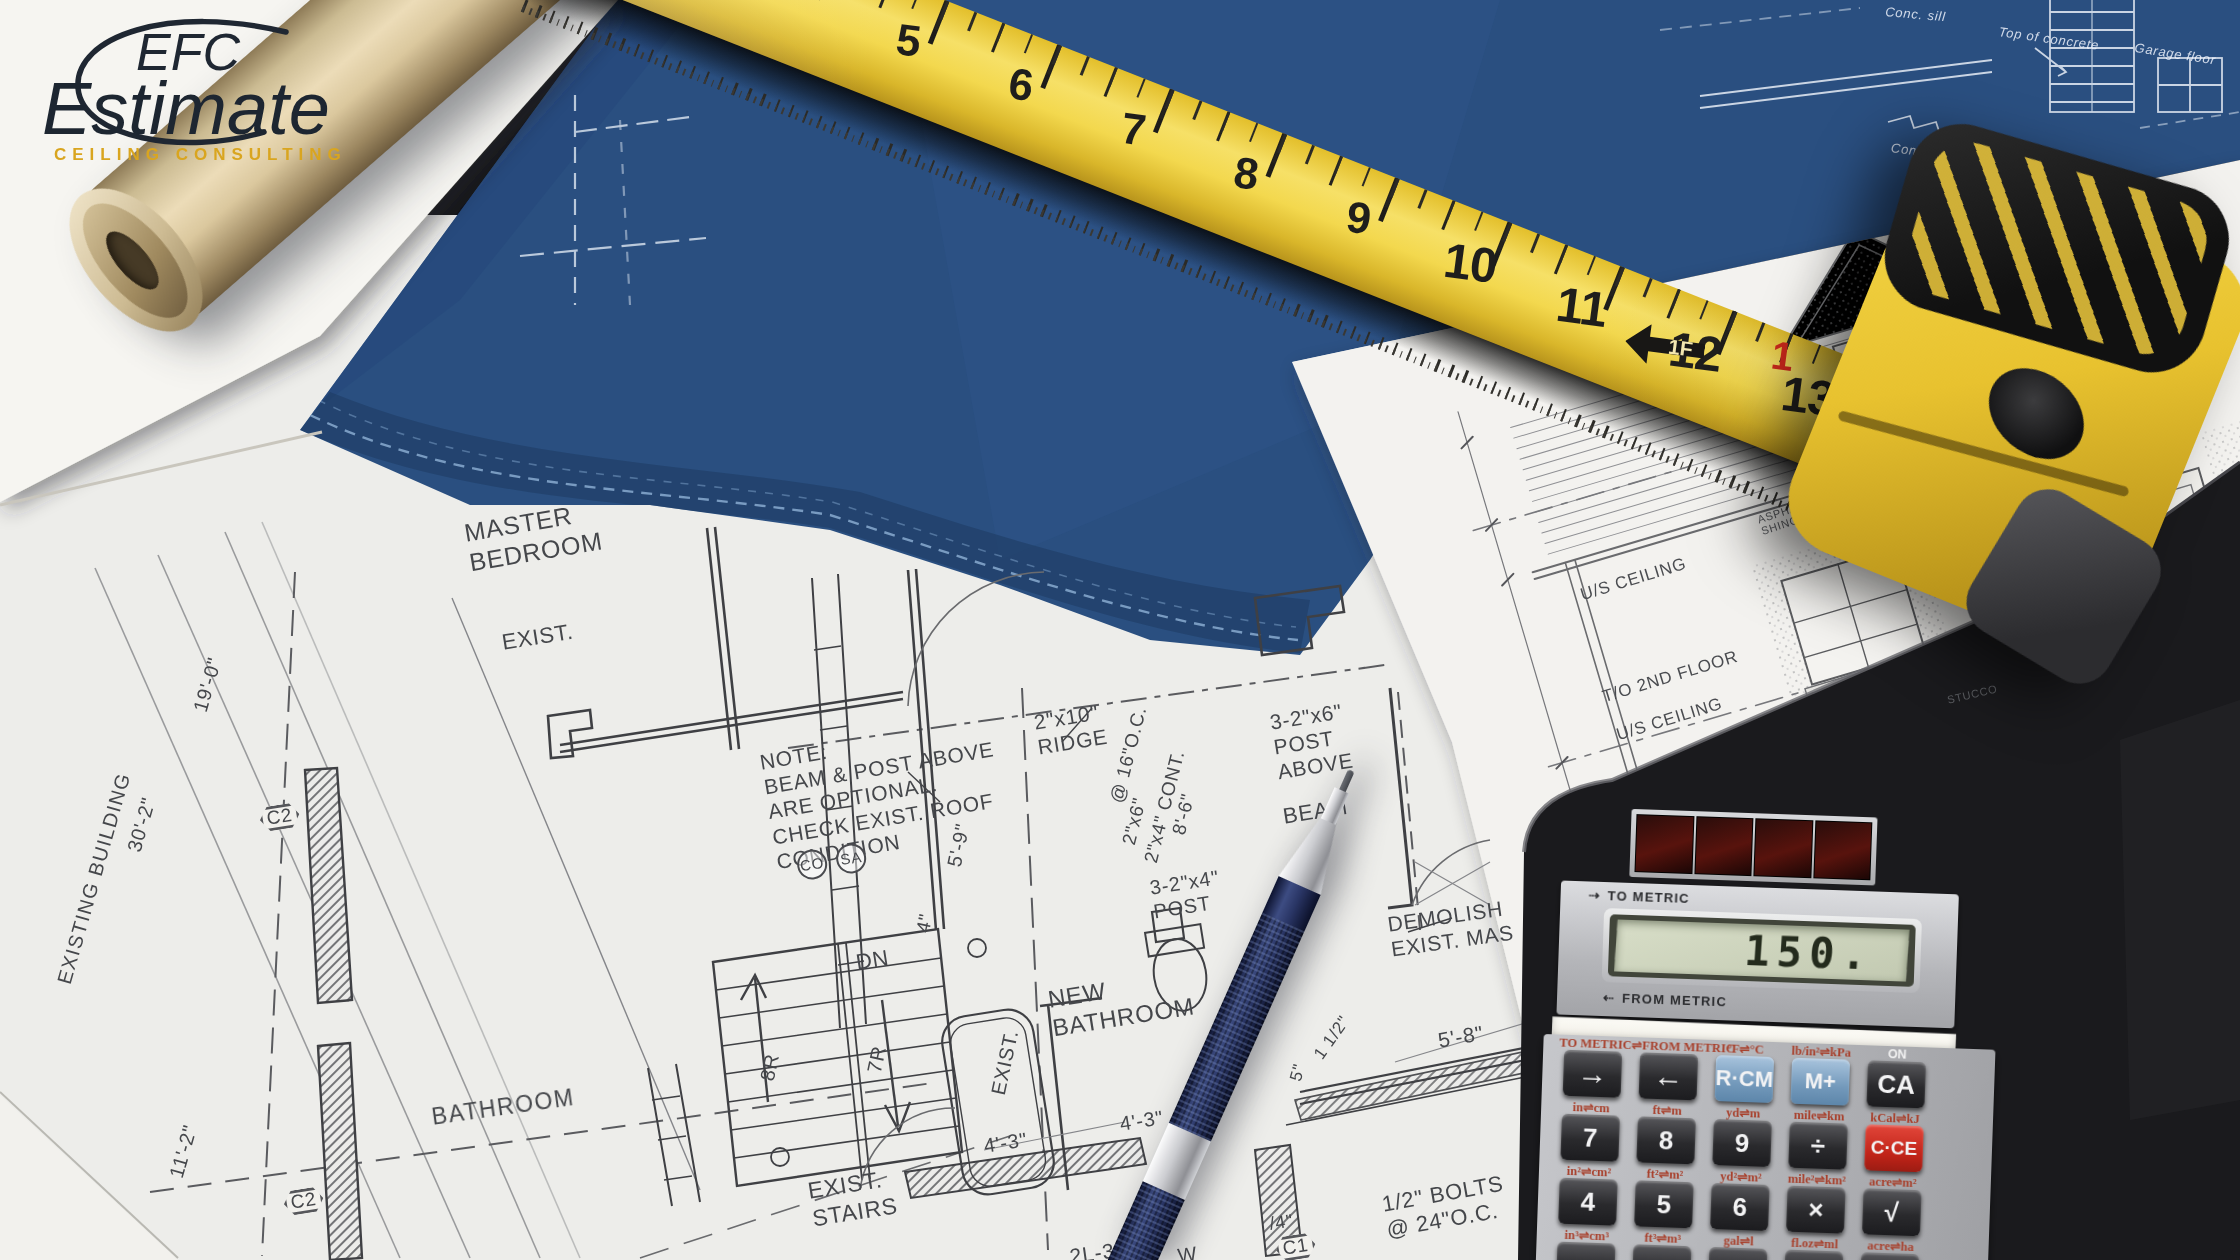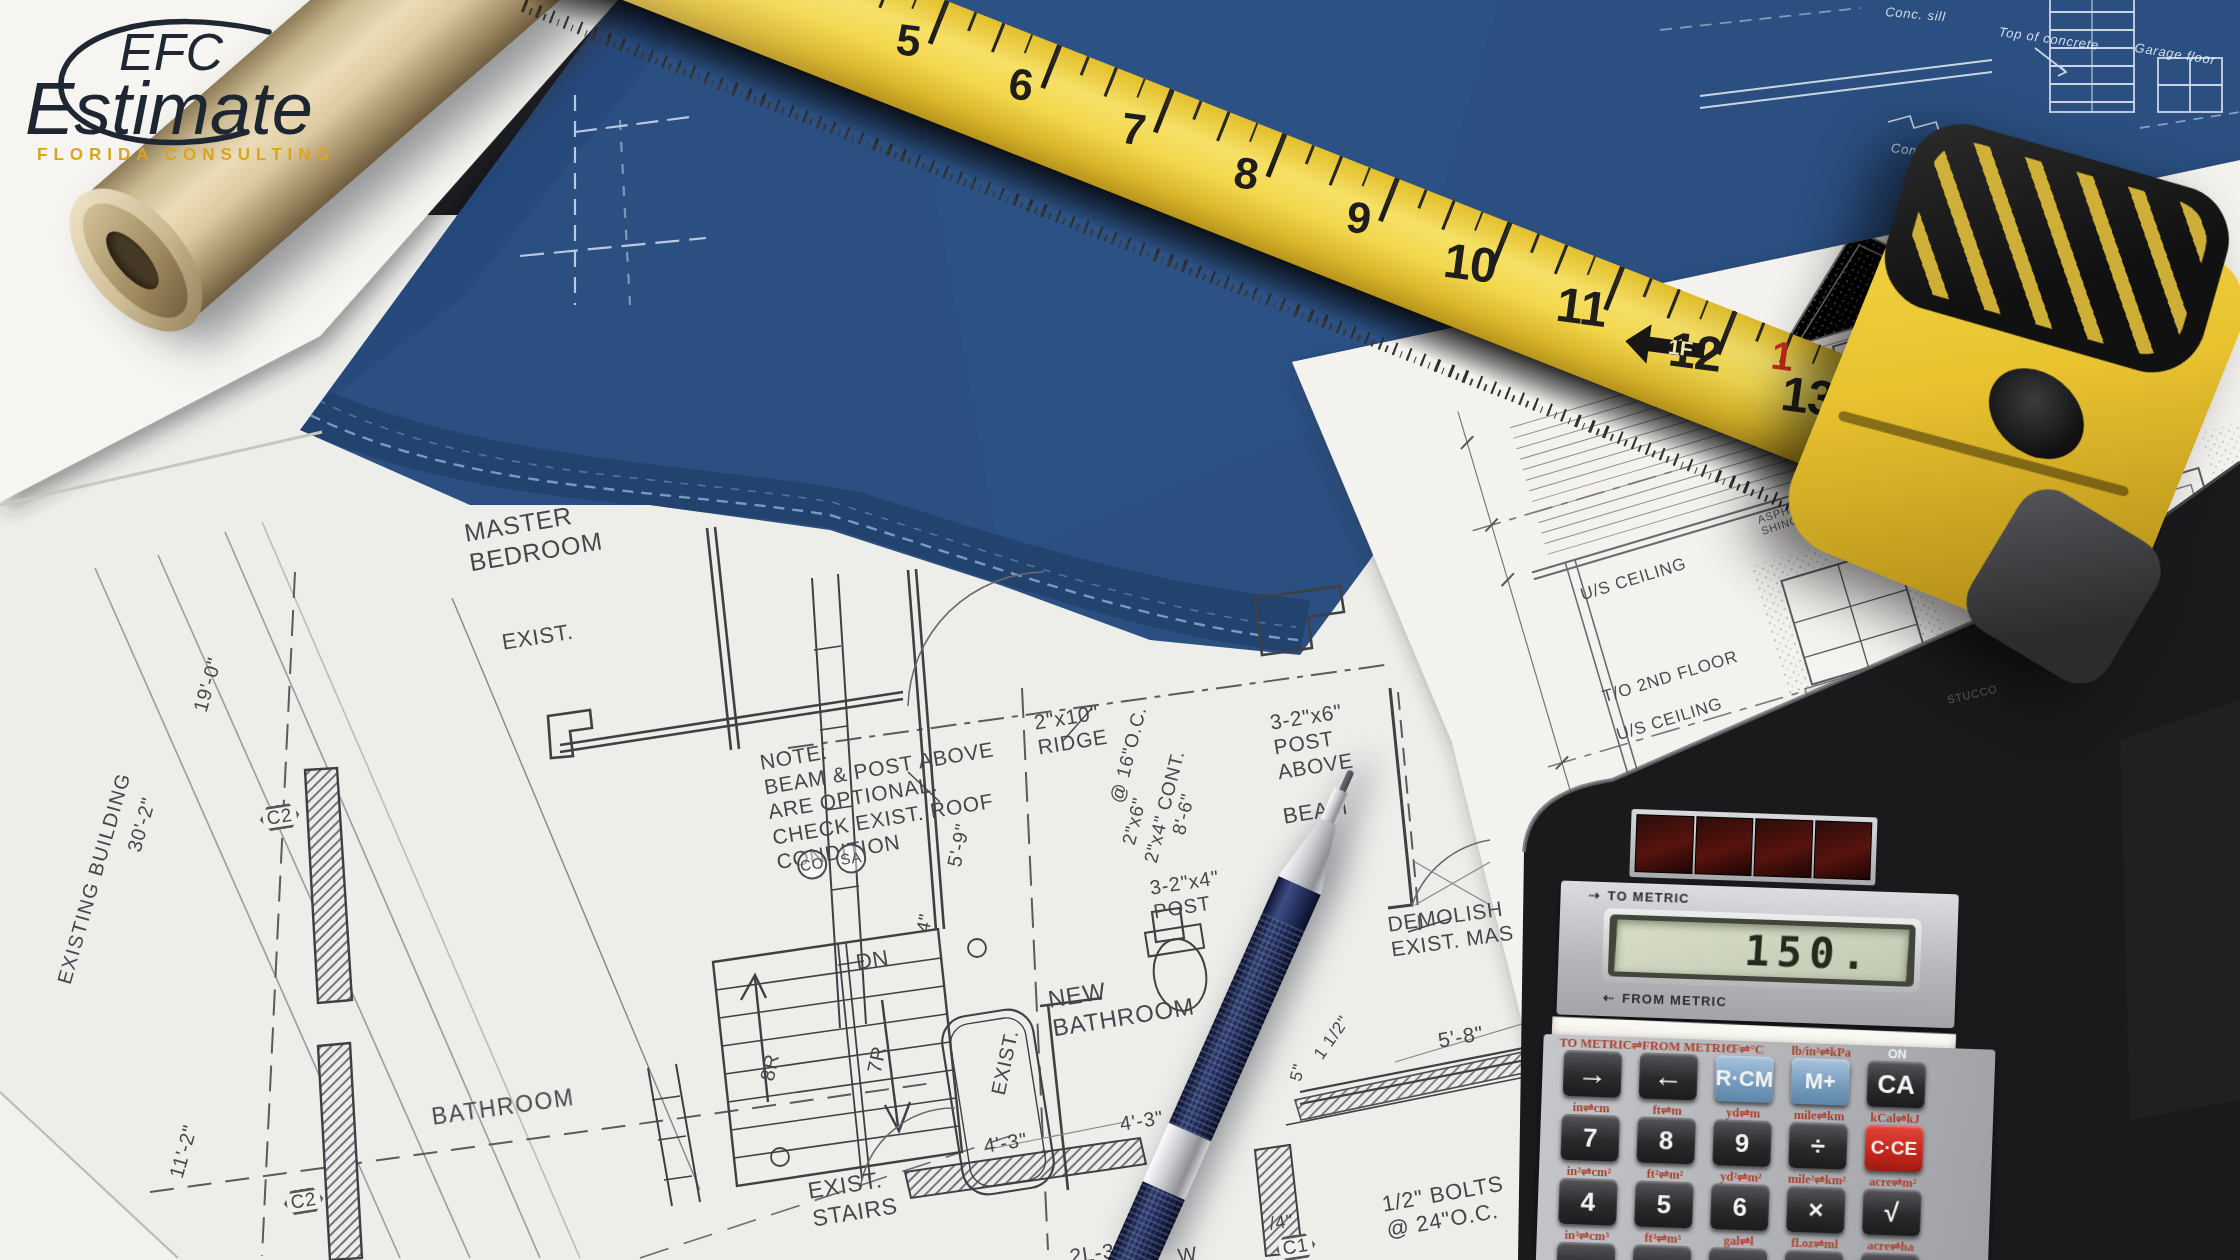--- a/index.html
+++ b/index.html
@@ -12,21 +12,21 @@
   .lbl{position:absolute;z-index:2;color:#45474b;letter-spacing:.8px;line-height:1.2;
        white-space:pre-line;transform-origin:0 0;pointer-events:none;}
   .hex{display:inline-block;padding:1px 7px;background:#f2f1ed;color:#45474b;
        clip-path:polygon(22% 0,78% 0,100% 50%,78% 100%,22% 100%,0 50%);
        box-shadow:inset 0 0 0 3px #56575b;}
   .circ{display:inline-block;width:30px;height:30px;border:2.4px solid #4a4b4f;border-radius:50%;
         text-align:center;line-height:26px;font-size:15px;background:rgba(255,255,255,.5);}
   .bluetxt{color:rgba(244,248,255,.82);}
 
   
-  .logo{position:absolute;left:7px;top:4px;width:360px;height:200px;z-index:8;}
+  .logo{position:absolute;left:24px;top:4px;width:360px;height:200px;z-index:8;}
   .logo .tagline{position:absolute;left:30px;top:141px;font-size:17px;font-weight:bold;
        letter-spacing:6px;color:#d9a51f;}
 
   
   .roll{position:absolute;left:96px;top:178px;width:660px;height:164px;z-index:3;
         transform:rotate(-41deg);transform-origin:40px 82px;
         filter:drop-shadow(18px 30px 22px rgba(25,28,40,.45));}
   .roll .bodyy{position:absolute;left:34px;top:0;width:626px;height:164px;
         background:linear-gradient(180deg,#8e7b57,#cbbb92 18%,#ecdcb8 42%,#dbc89e 62%,#9c8760 86%,#6f5d3f);}
   .roll .cap{position:absolute;left:-8px;top:-3px;width:96px;height:170px;border-radius:50%;
@@ -507,16 +507,16 @@
       </div>
     </div>
   </div>
 
   <div class="logo">
     <svg width="360" height="200" viewBox="0 0 360 200">
       <path d="M262,28 C146,0 50,32 54,84 C58,134 160,152 240,128" stroke="#1f2732" stroke-width="5.5" fill="none" stroke-linecap="round"></path>
       <text x="112" y="66" font-family="Liberation Serif,serif" font-style="italic" font-size="52" fill="#1f2732">EFC</text>
       <text x="18" y="130" font-family="Liberation Serif,serif" font-style="italic" font-size="74" fill="#1d2631">Estimate</text>
     </svg>
-    <div class="tagline">FLORIDA CONSULTING</div>
+    <div class="tagline">CEILING CONSULTING</div>
   </div>
 
 </div>
 
 </body></html>

